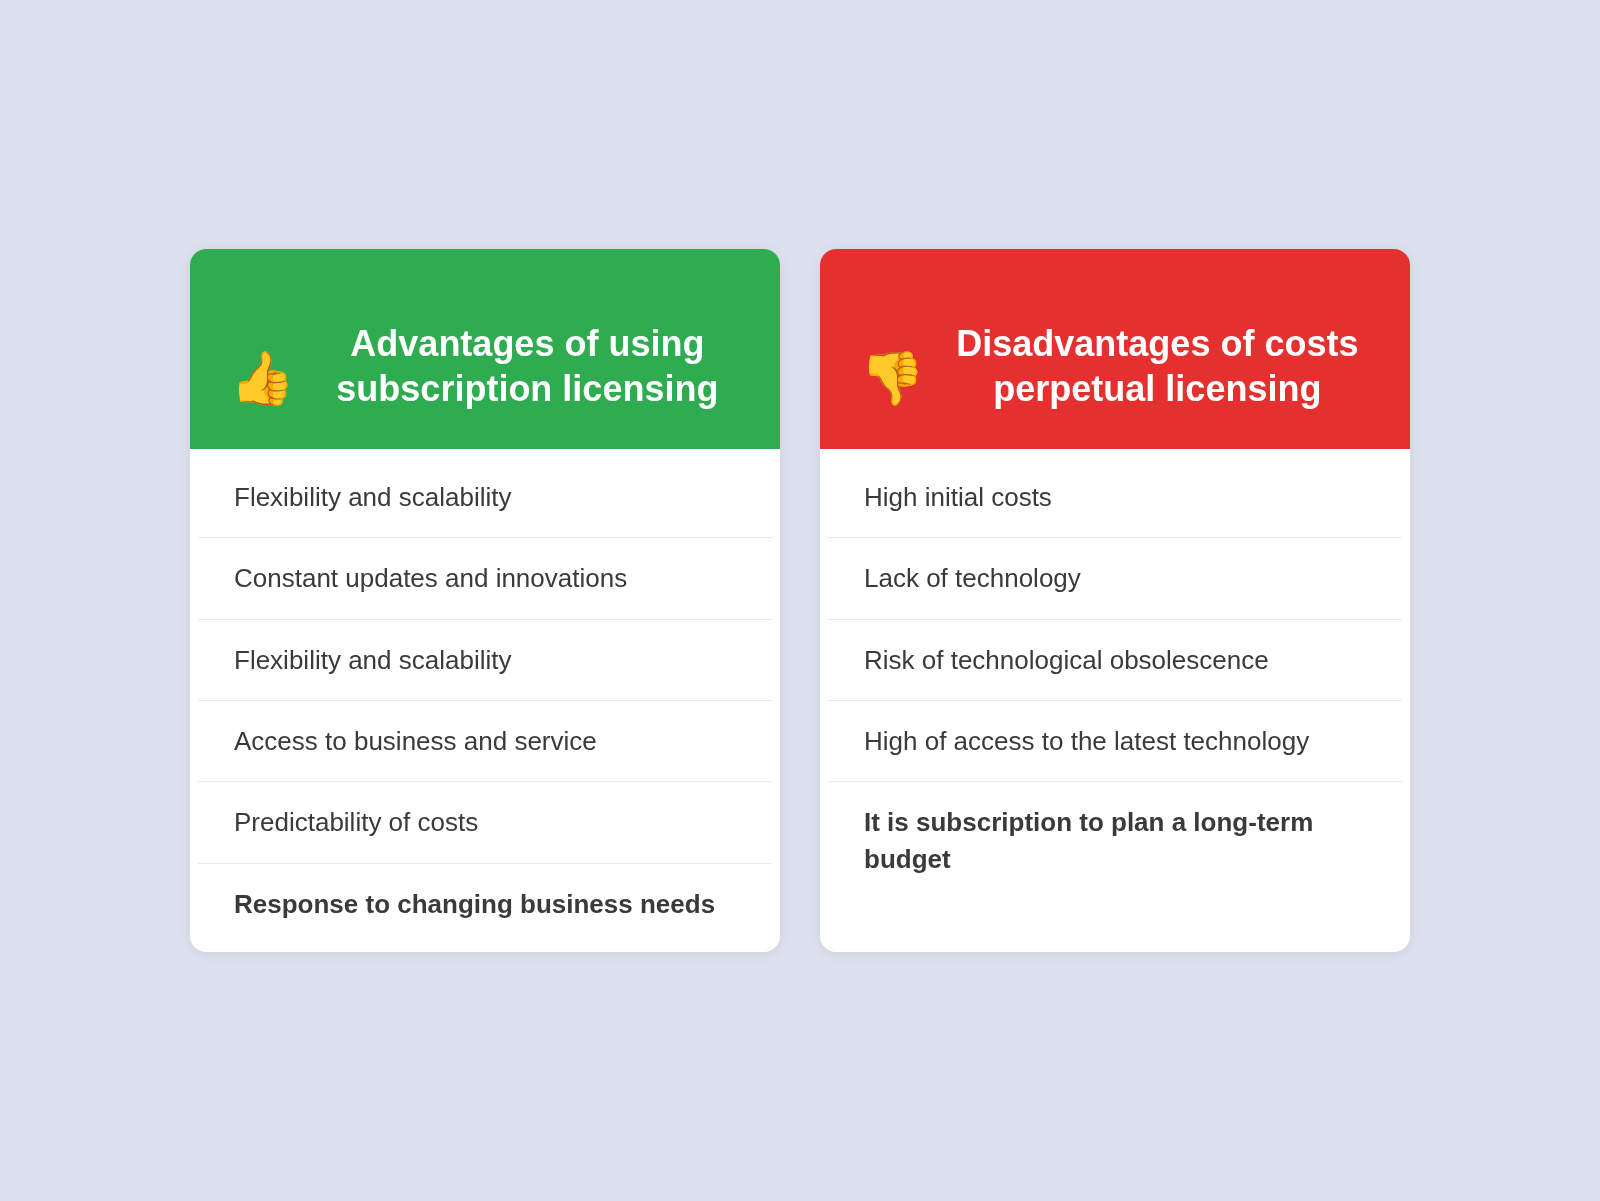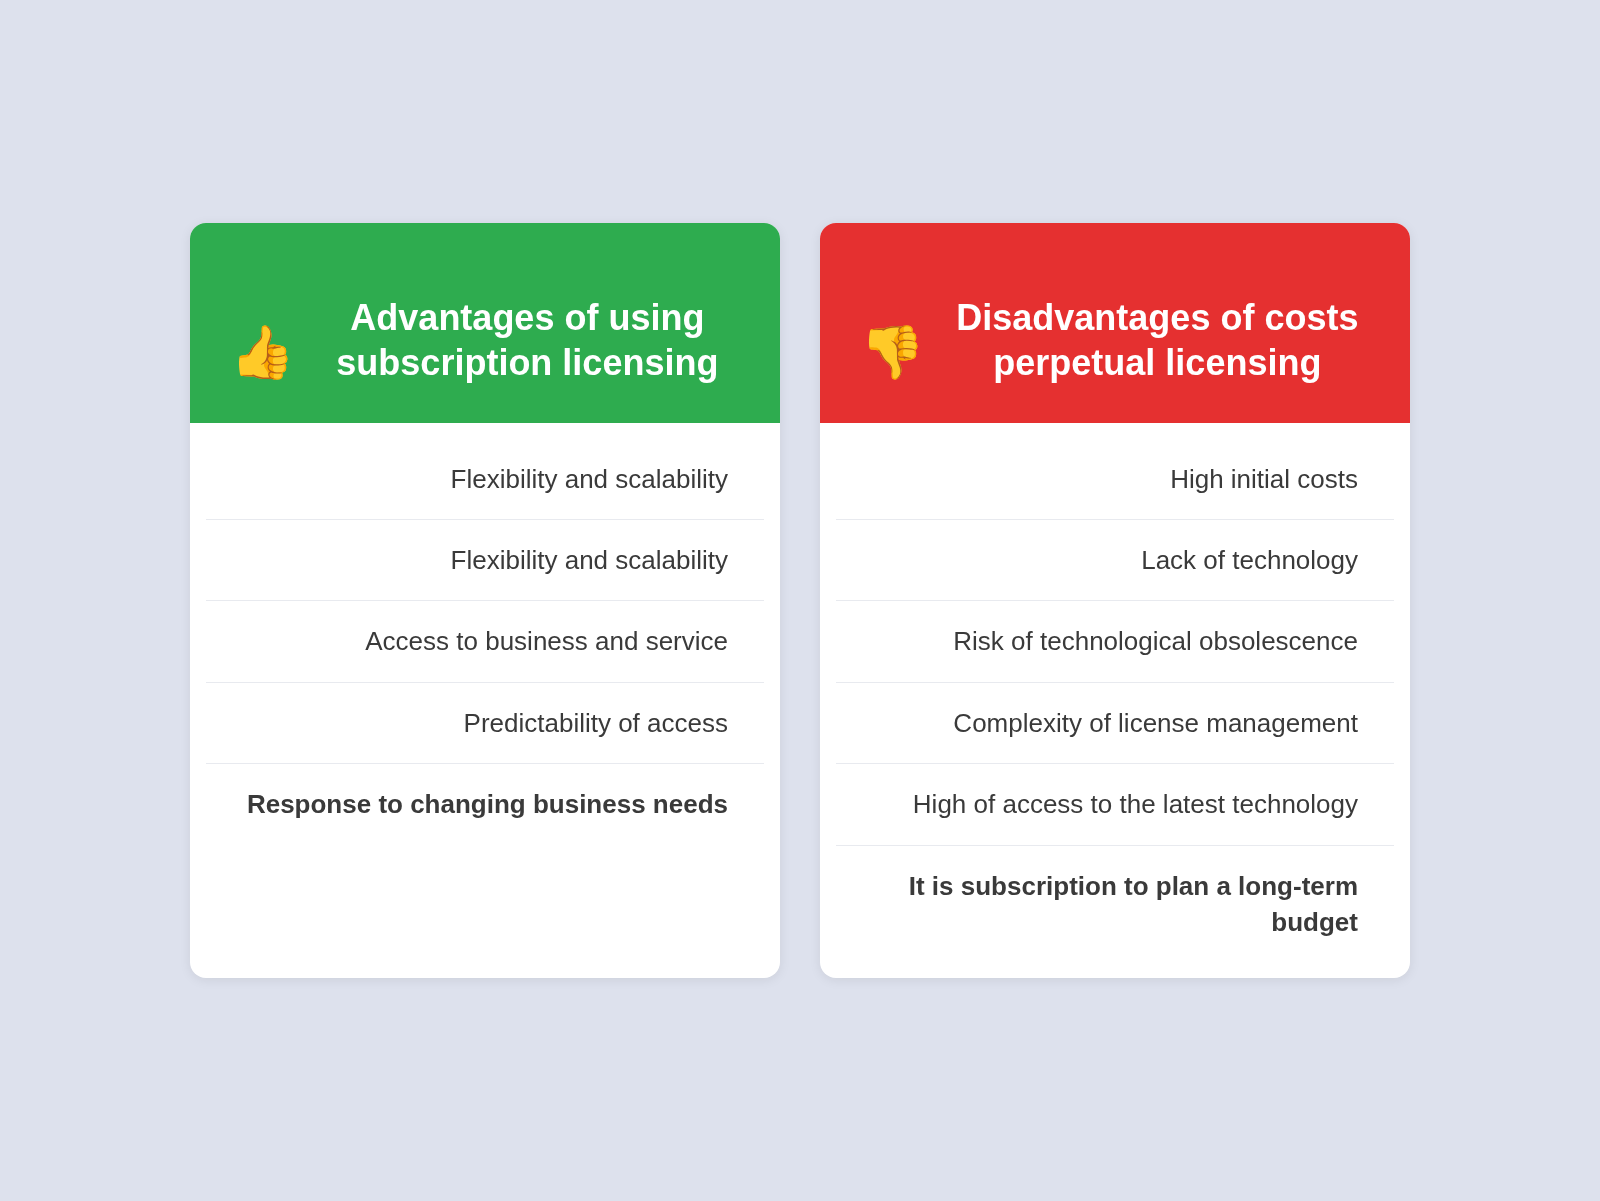--- a/index.html
+++ b/index.html
@@ -60,22 +60,21 @@
       color: #ffffff;
       font-size: 36px;
       font-weight: 800;
       line-height: 1.25;
       text-align: center;
       flex: 1;
       margin-top: 34px;
     }
 
     .card-body {
-      padding: 16px;
-      text-align: right;
+      padding: 8px;
     }
 
     .card-item {
       padding: 22px 36px;
       border-bottom: 1px solid #e8eaef;
       font-size: 26px;
       color: #3a3a3a;
       font-weight: 400;
       line-height: 1.4;
     }
@@ -90,34 +89,34 @@
 
 <div class="container">
 
   <div class="card">
     <div class="card-header green">
       <span class="card-header-icon">👍</span>
       <div class="card-header-title">Advantages of using subscription licensing</div>
     </div>
     <div class="card-body">
     <div class="card-item">Flexibility and scalability</div>
+        <div class="card-item">Constant updates and innovations</div>
         <div class="card-item">Flexibility and scalability</div>
         <div class="card-item">Access to business and service</div>
-        <div class="card-item">Predictability of access</div>
+        <div class="card-item">Predictability of costs</div>
         <div class="card-item">Response to changing business needs</div>
       </div>
   </div>
 
   <div class="card">
     <div class="card-header red">
       <span class="card-header-icon">👎</span>
       <div class="card-header-title">Disadvantages of costs perpetual licensing</div>
     </div>
     <div class="card-body">
     <div class="card-item">High initial costs</div>
         <div class="card-item">Lack of technology</div>
         <div class="card-item">Risk of technological obsolescence</div>
-        <div class="card-item">Complexity of license management</div>
         <div class="card-item">High of access to the latest technology</div>
         <div class="card-item">It is subscription to plan a long-term budget</div>
       </div>
   </div>
 </div>
 
 </body></html>

